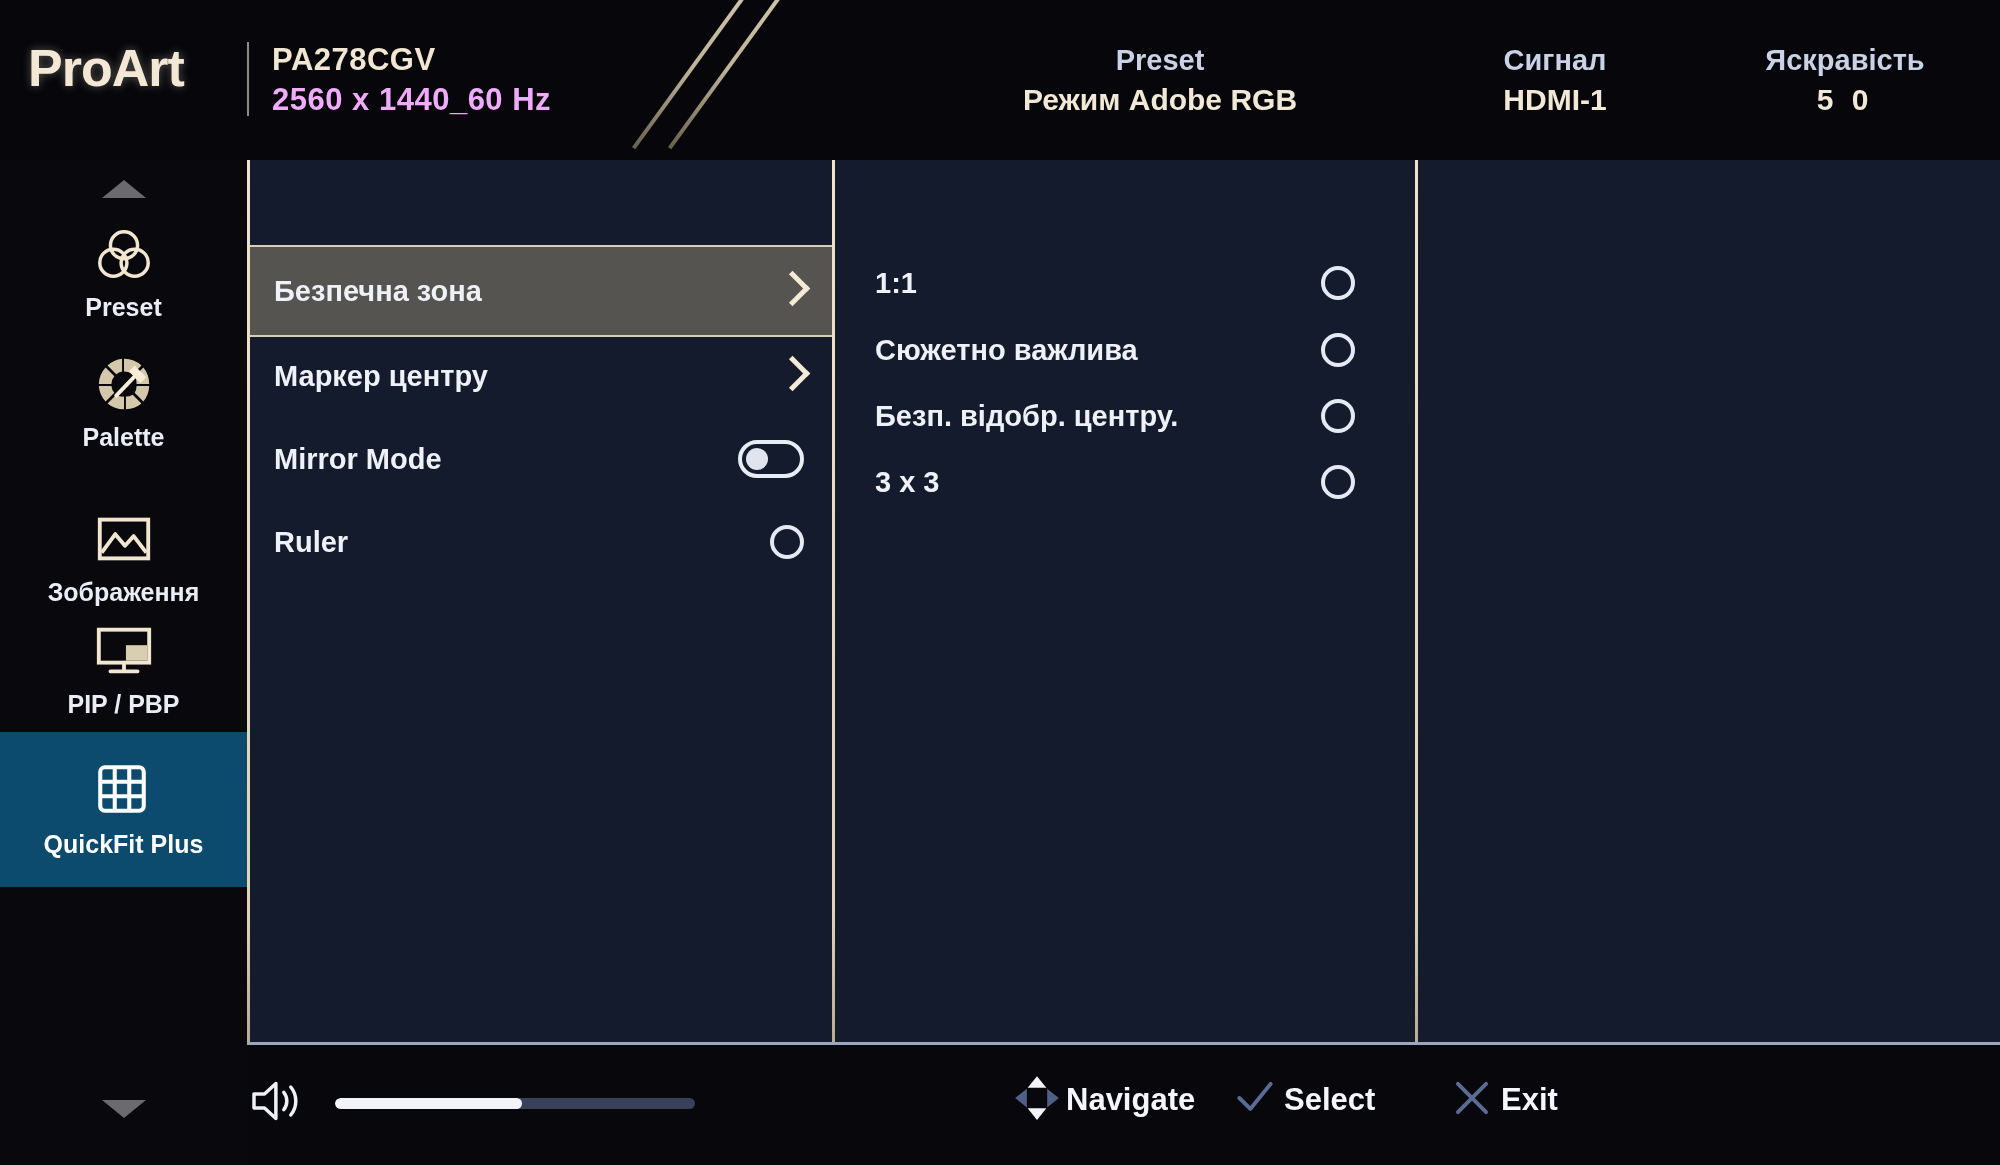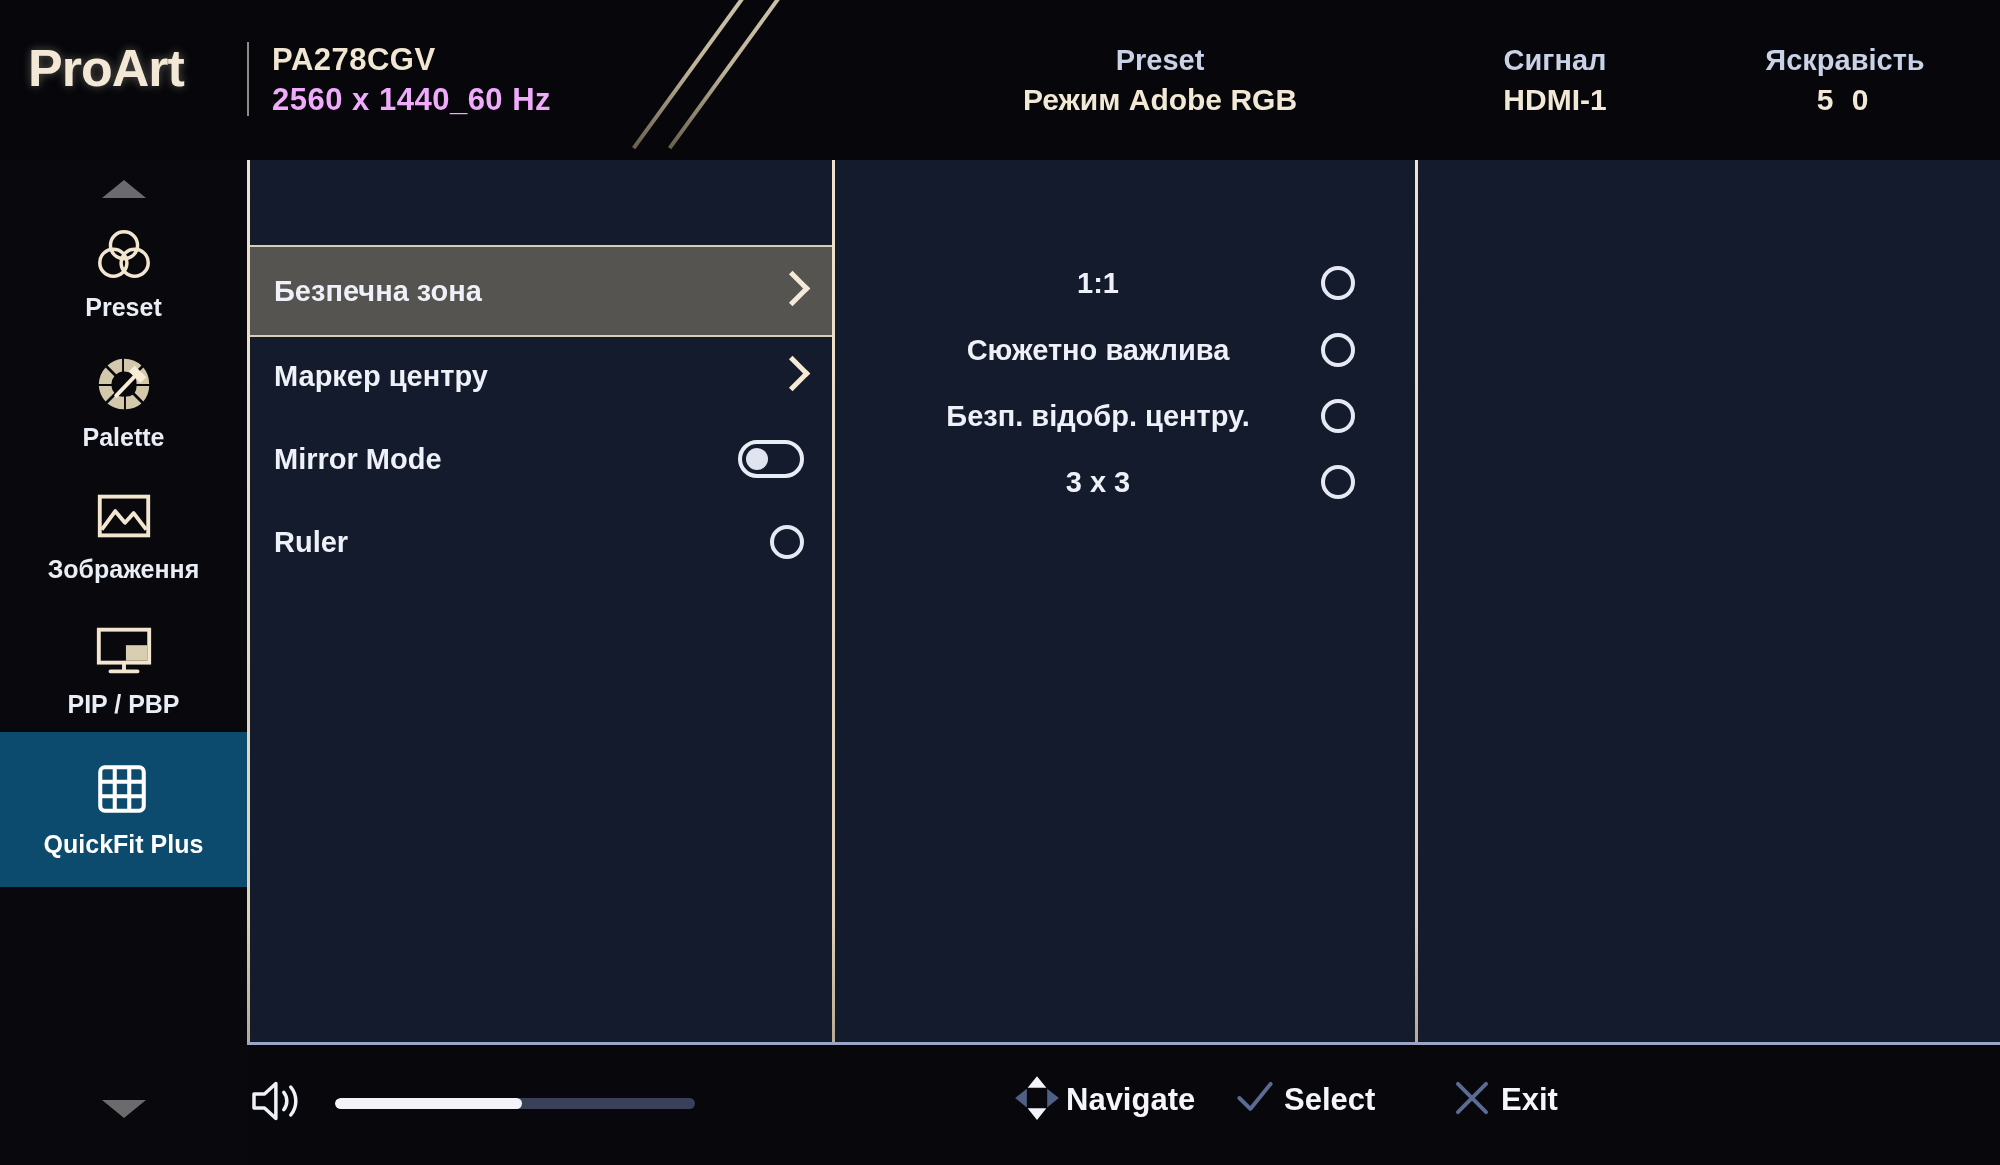--- a/index.html
+++ b/index.html
@@ -84,21 +84,21 @@
   .side-item .si-label {
     font-size: 25px; font-weight: 700; color: #e9edf5;
     white-space: nowrap;
   }
   .side-item.active { background: #0c4a6e; }
   .side-item.active .si-label { color: #ffffff; }
   .si-icon { width: 62px; height: 62px; display: block; }
 
   #side-preset    { top: 42px;  height: 140px; }
   #side-palette   { top: 172px; height: 140px; }
-  #side-image     { top: 302px; height: 145px; }
+  #side-image     { top: 302px; height: 145px; justify-content: flex-end; }
   #side-pip       { top: 437px; height: 145px; }
   #side-quickfit  { top: 572px; height: 155px; }
 
   
   #content {
     position: absolute; left: 247px; top: 160px;
     width: 1753px; height: 1005px;
     background: #141b2c;
   }
   .vline {
@@ -168,21 +168,20 @@
   #row-marker { top: 170px; }
   #row-mirror { top: 253px; }
   #row-ruler  { top: 336px; }
 
   
   #col2 { position: absolute; left: 588px; top: 0; width: 580px; height: 882px; }
   .opt-row {
     position: absolute; left: 0; width: 580px; height: 70px;
     display: flex; align-items: center;
     padding: 0 60px 0 40px;
-    text-align: center;
   }
   .opt-row .or-label {
     font-size: 29px; font-weight: 700; color: #eef1f8;
     flex: 1; white-space: nowrap;
   }
   #opt-1   { top: 88px; }
   #opt-2   { top: 155px; }
   #opt-3   { top: 221px; }
   #opt-4   { top: 287px; }
 

